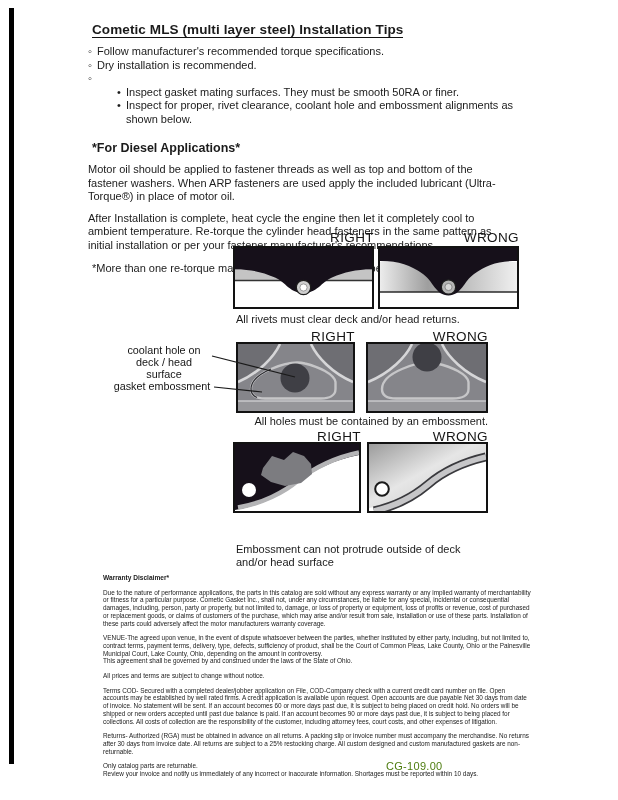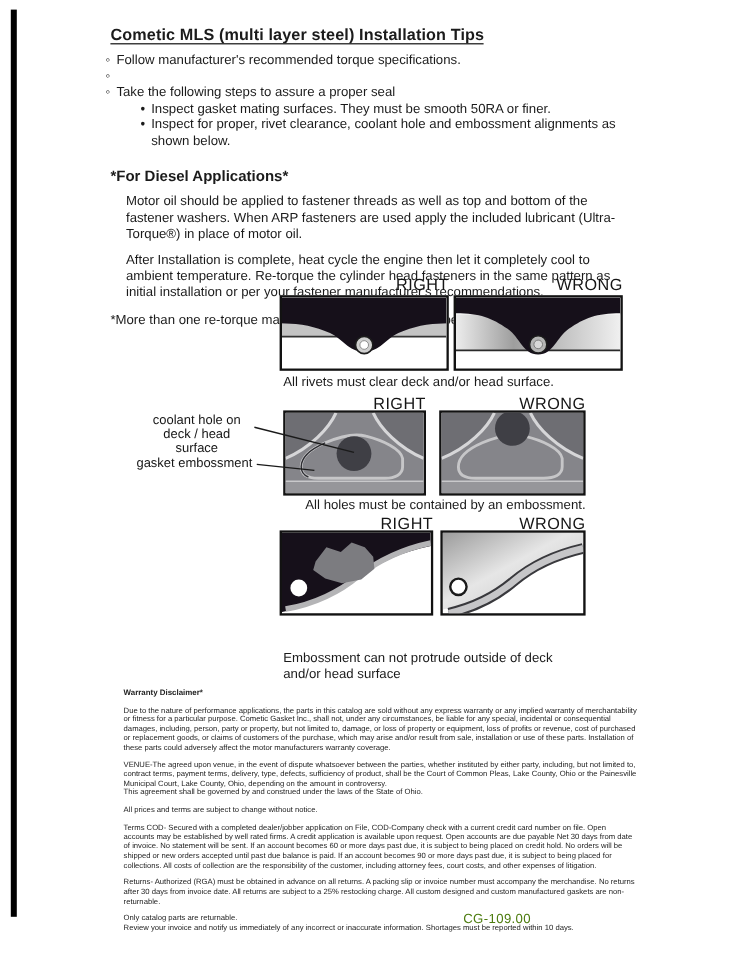--- a/index.html
+++ b/index.html
@@ -15,21 +15,21 @@
     font-size:13.5px;font-weight:bold;
     border-bottom:1.6px solid #111;padding-bottom:0;
     letter-spacing:0.1px;
   }
   .bullets{font-size:11px;line-height:13.5px;}
   .bullet{display:flex;}
   .bullet .mk{width:9px;flex:0 0 9px;text-align:left;}
   .bullet.sub{margin-left:29px;}
   .bullet.sub .mk{width:9px;flex:0 0 9px;}
   .section-heading{font-size:12.5px;font-weight:bold;margin:15px 0 0 4px;}
-  .para{font-size:11px;line-height:13.5px;margin:8px 0 0 17px;width:420px;}
+  .para{font-size:11px;line-height:13.5px;margin:8px 0 0 0;width:420px;}
   .note{font-size:11px;line-height:13.5px;margin:10px 0 0 4px;width:420px;}
 
   .dlabel{position:absolute;font-size:13.5px;letter-spacing:0.4px;text-align:right;color:#151515;}
   .dbox{position:absolute;border:2px solid #121212;box-sizing:border-box;background:#fff;}
   .dbox svg{display:block;}
   .dcaption{position:absolute;font-size:11px;line-height:12.5px;color:#1b1b1b;}
   .center{text-align:right;}
   .prelines{white-space:pre-line;}
   .calloutlabel{position:absolute;font-size:10.8px;line-height:12px;text-align:center;color:#161616;}
   .leaderlines{position:absolute;pointer-events:none;z-index:5;}
@@ -47,24 +47,24 @@
 <div class="content">
   <h1 class="doc-title">Cometic MLS (multi layer steel) Installation Tips</h1>
 
   <div class="bullets">
     <div class="bullet">
         <span class="mk">◦</span>
         <span>Follow manufacturer's recommended torque specifications.</span>
       </div>
     <div class="bullet">
         <span class="mk">◦</span>
+        <span>Dry installation is recommended.</span>
       </div>
     <div class="bullet">
         <span class="mk">◦</span>
-        <span>Take the following steps to assure a proper seal</span>
       </div>
     <div class="bullet sub">
         <span class="mk">•</span>
         <span>Inspect gasket mating surfaces.  They must be smooth 50RA or finer.</span>
       </div>
     <div class="bullet sub">
         <span class="mk">•</span>
         <span>Inspect for proper, rivet clearance, coolant hole and embossment alignments as shown below.</span>
       </div>
   </div>
@@ -99,21 +99,21 @@
       </linearGradient>
     </defs>
     <rect width="137" height="59" fill="#ffffff"></rect>
     <rect x="0" y="14" width="137" height="30" fill="url(#g1w)"></rect>
     <line x1="0" y1="44" x2="137" y2="44" stroke="#2a2a2a" stroke-width="1.4"></line>
     <path d="M0,0 H137 V13 C117,13 107,17 94,26 C84,33 81,47.5 68.5,47.5 C56,47.5 53,33 43,26 C30,17 20,13 0,13 Z" fill="#16101a"></path>
     <circle cx="68.5" cy="39" r="7.2" fill="#b5b5b5" stroke="#1c1c1c" stroke-width="1.3"></circle>
     <circle cx="68.5" cy="39" r="3.6" fill="#d8d8d8" stroke="#777777" stroke-width="0.8"></circle>
   </svg>
 </div>
-<div class="dcaption" style="left:236px;top:313px;">All rivets must clear deck and/or head surface.</div>
+<div class="dcaption" style="left:236px;top:313px;">All rivets must clear deck and/or head returns.</div>
 
 <div class="dlabel" style="left:236px;top:329px;width:119px;">RIGHT</div>
 <div class="dlabel" style="left:366px;top:329px;width:122px;">WRONG</div>
 
 <div class="calloutlabel prelines" style="left:118px;top:344px;width:92px;">coolant hole on
 deck / head surface</div>
 <div class="calloutlabel" style="left:112px;top:380px;width:100px;">gasket embossment</div>
 
 <div class="dbox" style="left:236px;top:342px;width:119px;height:71px;">
   <svg width="115" height="67" viewBox="0 0 115 67">

